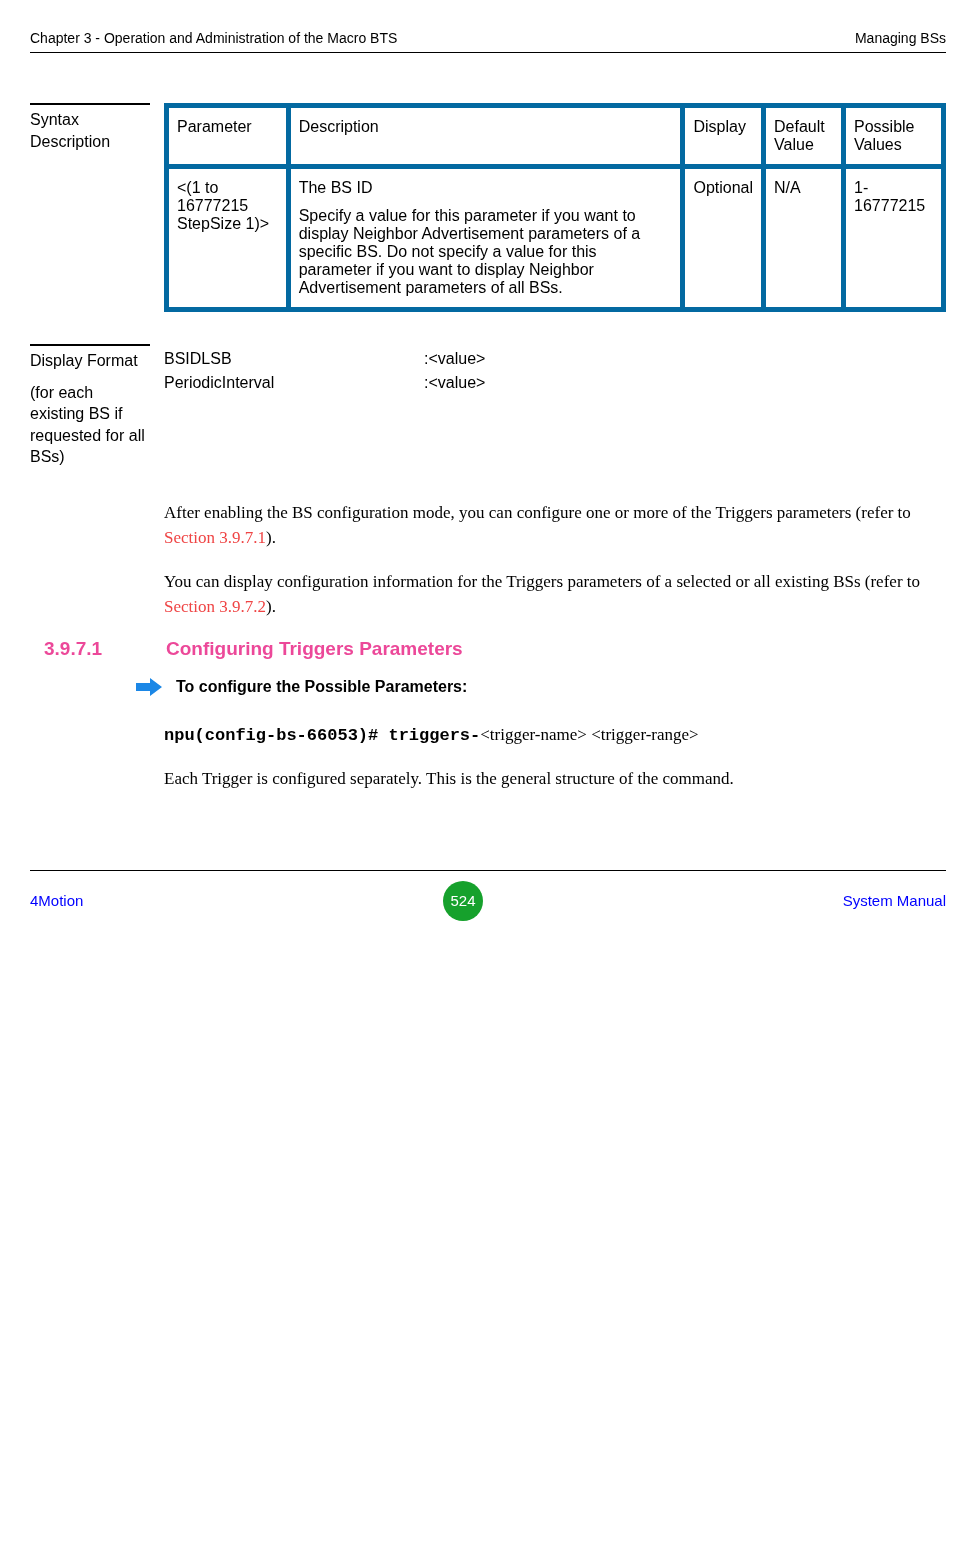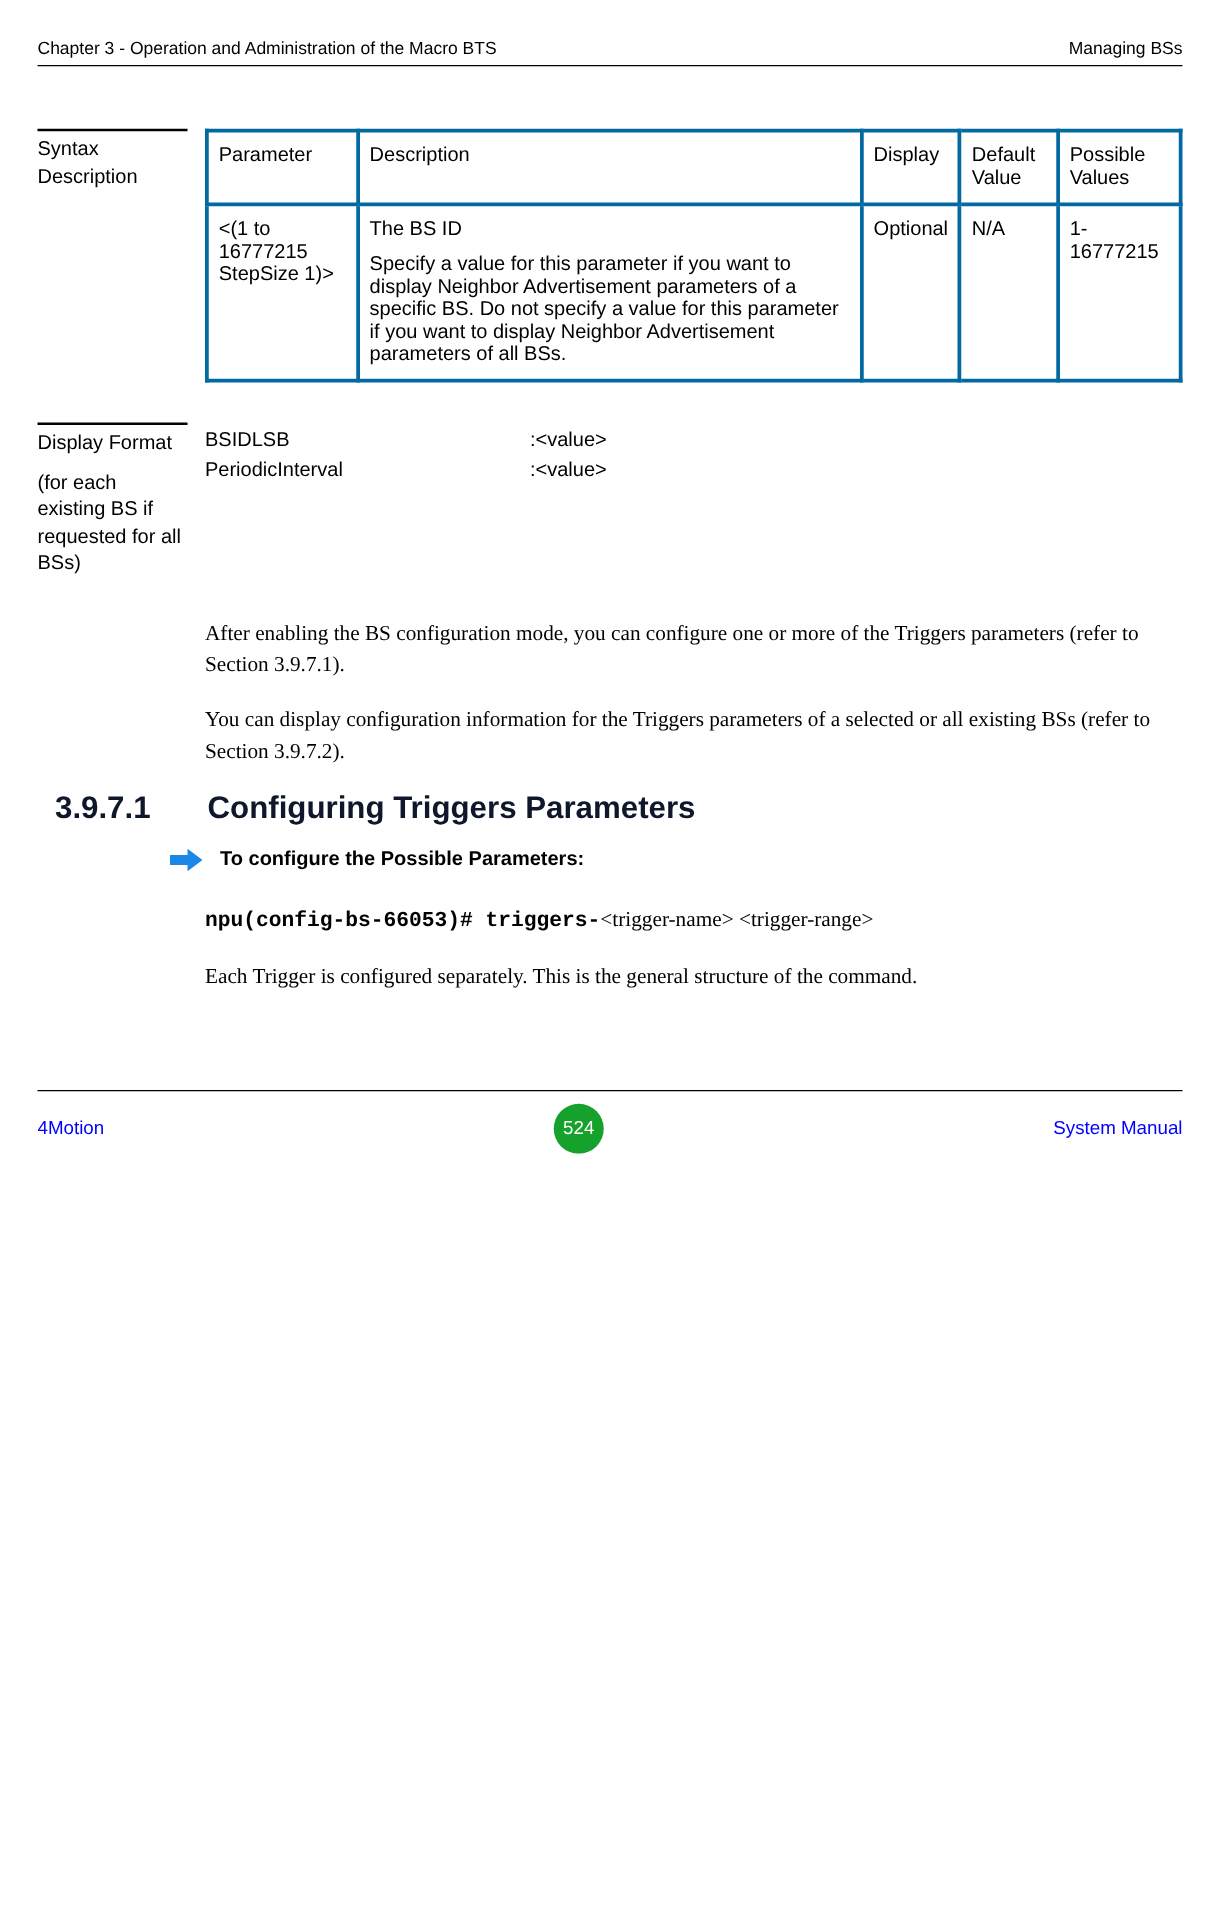--- a/index.html
+++ b/index.html
@@ -49,54 +49,54 @@
     font-size: 16px;
     line-height: 1.35;
     margin-top: 10px;
   }
   table.syntax {
     border-collapse: collapse;
     width: 100%;
     font-size: 16px;
   }
   table.syntax th, table.syntax td {
-    border: 3px solid #0369a1;
+    border: 5px solid #0369a1;
     padding: 10px 8px;
     vertical-align: top;
     text-align: left;
     font-weight: normal;
   }
   .desc-para { margin-bottom: 10px; }
   .kv-row { display: flex; margin-bottom: 6px; font-size:16px;}
   .kv-label { width: 260px; }
   .kv-val {}
   .body-text {
     font-family: "Bookman Old Style", Georgia, serif;
     font-size: 17px;
     line-height: 1.5;
     margin-bottom: 18px;
   }
-  .link { color: #000000; }
+  .link { color: #ef4444; }
   .section-heading {
     display:flex;
     gap: 36px;
     color:#0000ff;
     font-family: Arial, Helvetica, sans-serif;
     font-weight: bold;
     margin-top: 26px;
     margin-bottom: 14px;
   }
   .h-num { font-size: 26px; letter-spacing: 2px;}
   .h-txt { font-size: 26px; letter-spacing: 1px;}
   .sub-heading {
     display:flex;
     gap: 36px;
-    color:#0f172a;
+    color:#ec4899;
     font-weight: bold;
-    font-size: 25px;
+    font-size: 19px;
     margin-bottom: 18px;
     margin-left: -120px;
   }
   .sub-num { width: 86px; }
   .to-config {
     display:flex;
     align-items:center;
     gap: 14px;
     font-weight: bold;
     font-size:16px;

